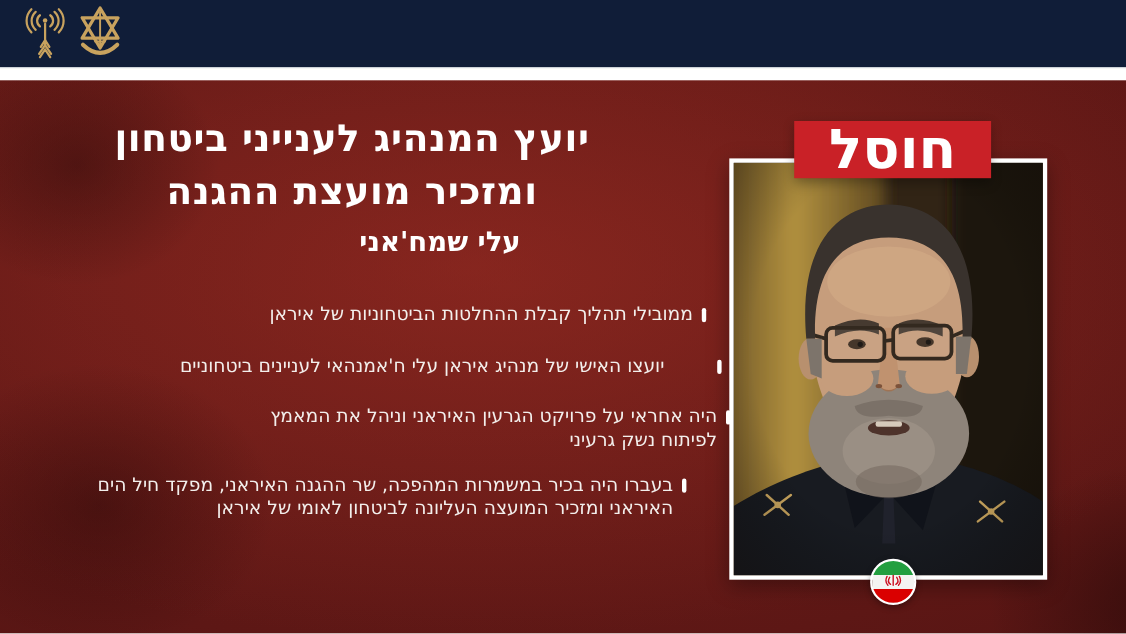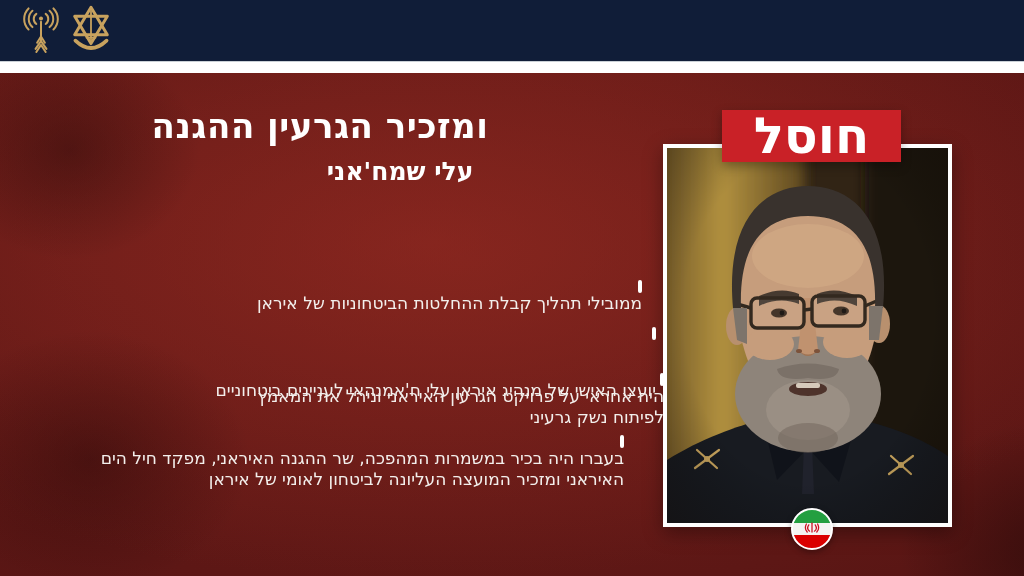--- a/index.html
+++ b/index.html
@@ -27,21 +27,21 @@
   .icon-antenna { left:20px; top:6px; }
   .icon-idf { left:68px; top:3px; }
 
   .headline { position:absolute; left:10px; top:104px; width:620px;
     text-align:center; color:#ffffff; z-index:4; }
   .headline .big { font-size:34px; font-weight:bold; line-height:44px; letter-spacing:.5px; }
   .headline .big + .big { margin-top:4px; }
   .headline .person { font-size:25px; font-weight:bold; line-height:30px; margin-top:9px;
     transform:translateX(80px);text-align:center; }
 
-  .bullet-row { position:absolute; display:flex; flex-direction:column; align-items:flex-start;
+  .bullet-row { position:absolute; display:flex; flex-direction:row; align-items:flex-start;
     z-index:4; color:#f3efec; }
   .bullet-marker { width:4px; height:13px; border-radius:2px; background:#ffffff;
     margin-top:4px; margin-inline-end:8px; flex:0 0 auto; }
   .bullet-text { font-size:17px; line-height:21px; white-space:pre-line; text-align:right; }
   .row1 { top:276px; right:382px; }
   .row2 { top:323px; right:368px;gap:40px; }
   .row3 { top:369px; right:360px; }
   .row4 { top:431px; right:400px; }
 
   .photo-frame { position:absolute; left:663px; top:144px; width:289px; height:383px;
@@ -94,21 +94,22 @@
         <path d="M31,3 L53,40 L9,40 Z" stroke-width="4"></path>
         <path d="M31,52 L9,15 L53,15 Z" stroke-width="4"></path>
         <path d="M10,48 Q31,68 52,48" stroke-width="5"></path>
         <path d="M31,8 L31,50" stroke-width="2.4"></path>
         <path d="M25,44 L37,44" stroke-width="2.4"></path>
       </g>
     </svg>
   </span>
 
   <div class="headline" dir="rtl">
-    <div class="big">ומזכיר הגרעין ההגנה</div>
+    <div class="big">יועץ המנהיג לענייני ביטחון</div>
+    <div class="big">ומזכיר מועצת ההגנה</div>
     <div class="person">עלי שמח'אני</div>
   </div>
 
   <div class="bullet-row row1" dir="rtl">
     <span class="bullet-marker"></span>
     <span class="bullet-text">ממובילי תהליך קבלת ההחלטות הביטחוניות של איראן</span>
   </div>
   <div class="bullet-row row2" dir="rtl">
     <span class="bullet-marker"></span>
     <span class="bullet-text">יועצו האישי של מנהיג איראן עלי ח'אמנהאי לעניינים ביטחוניים</span>

